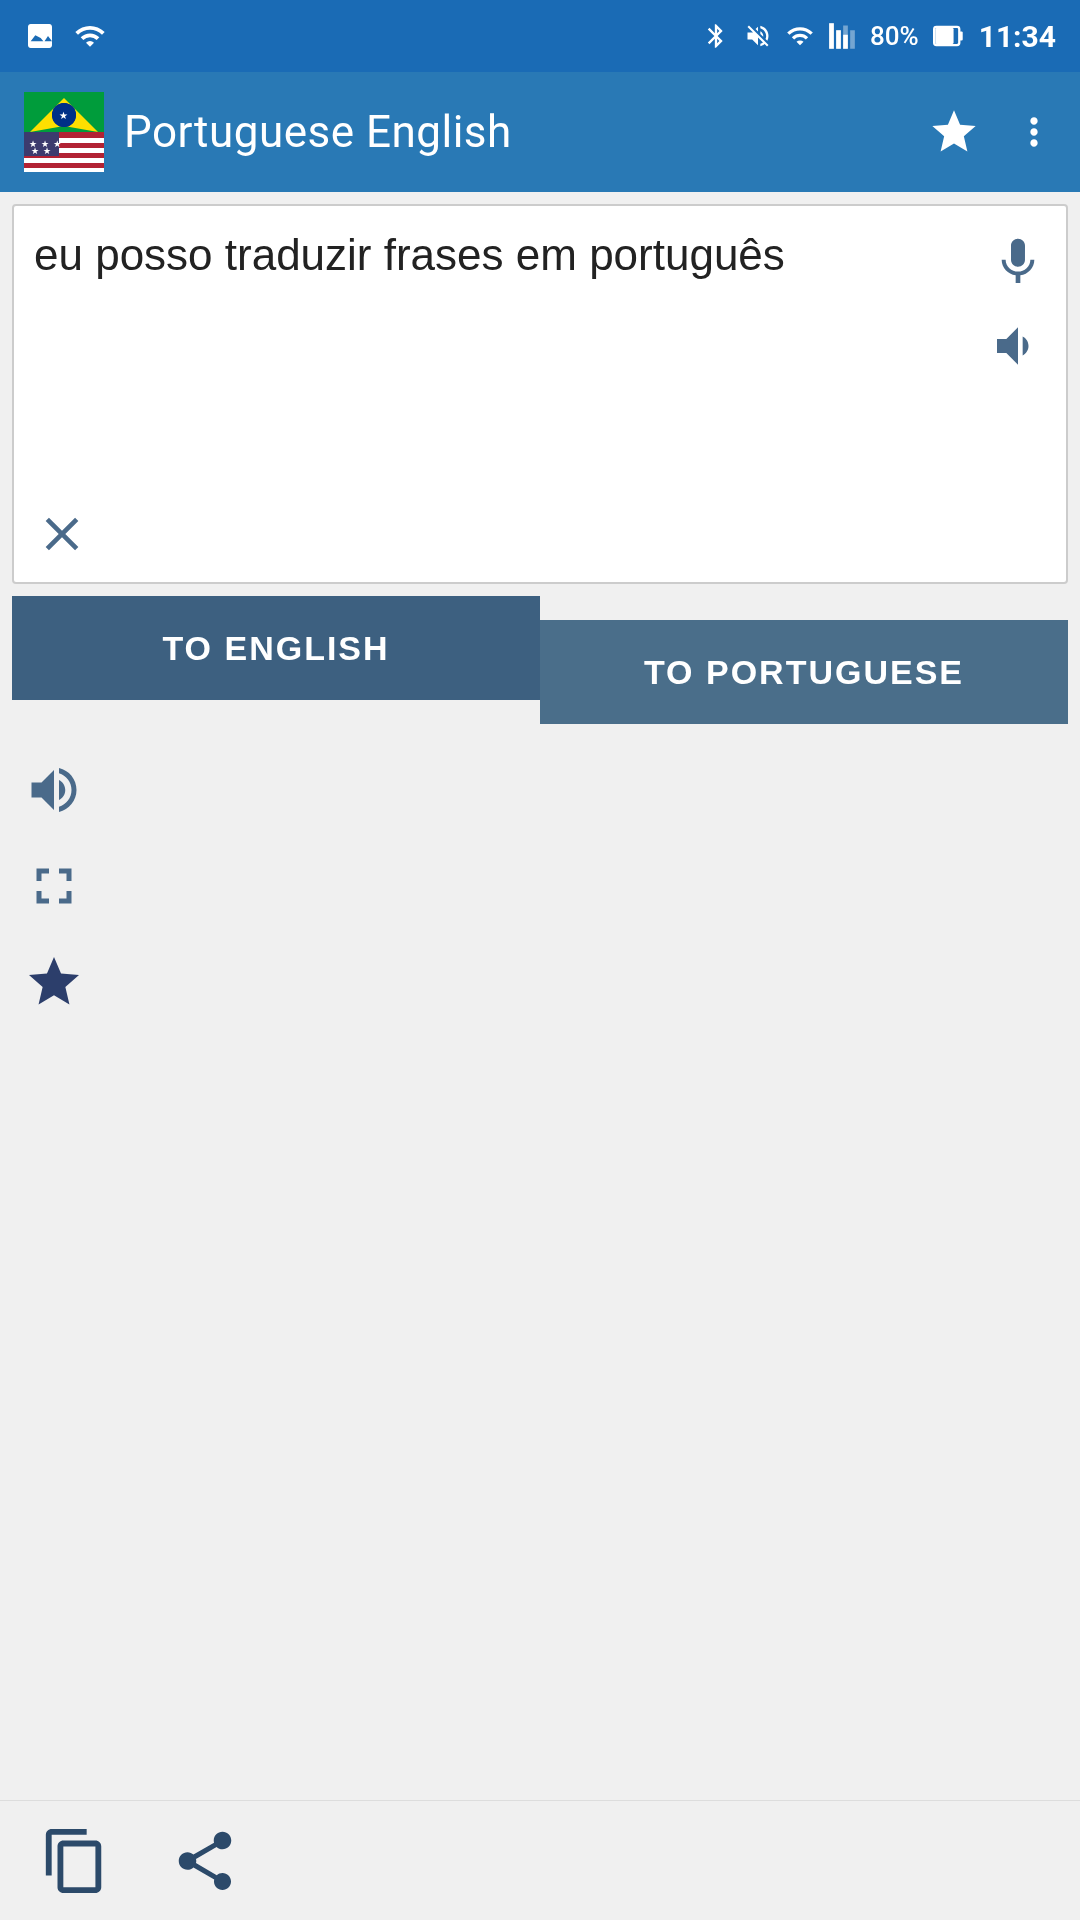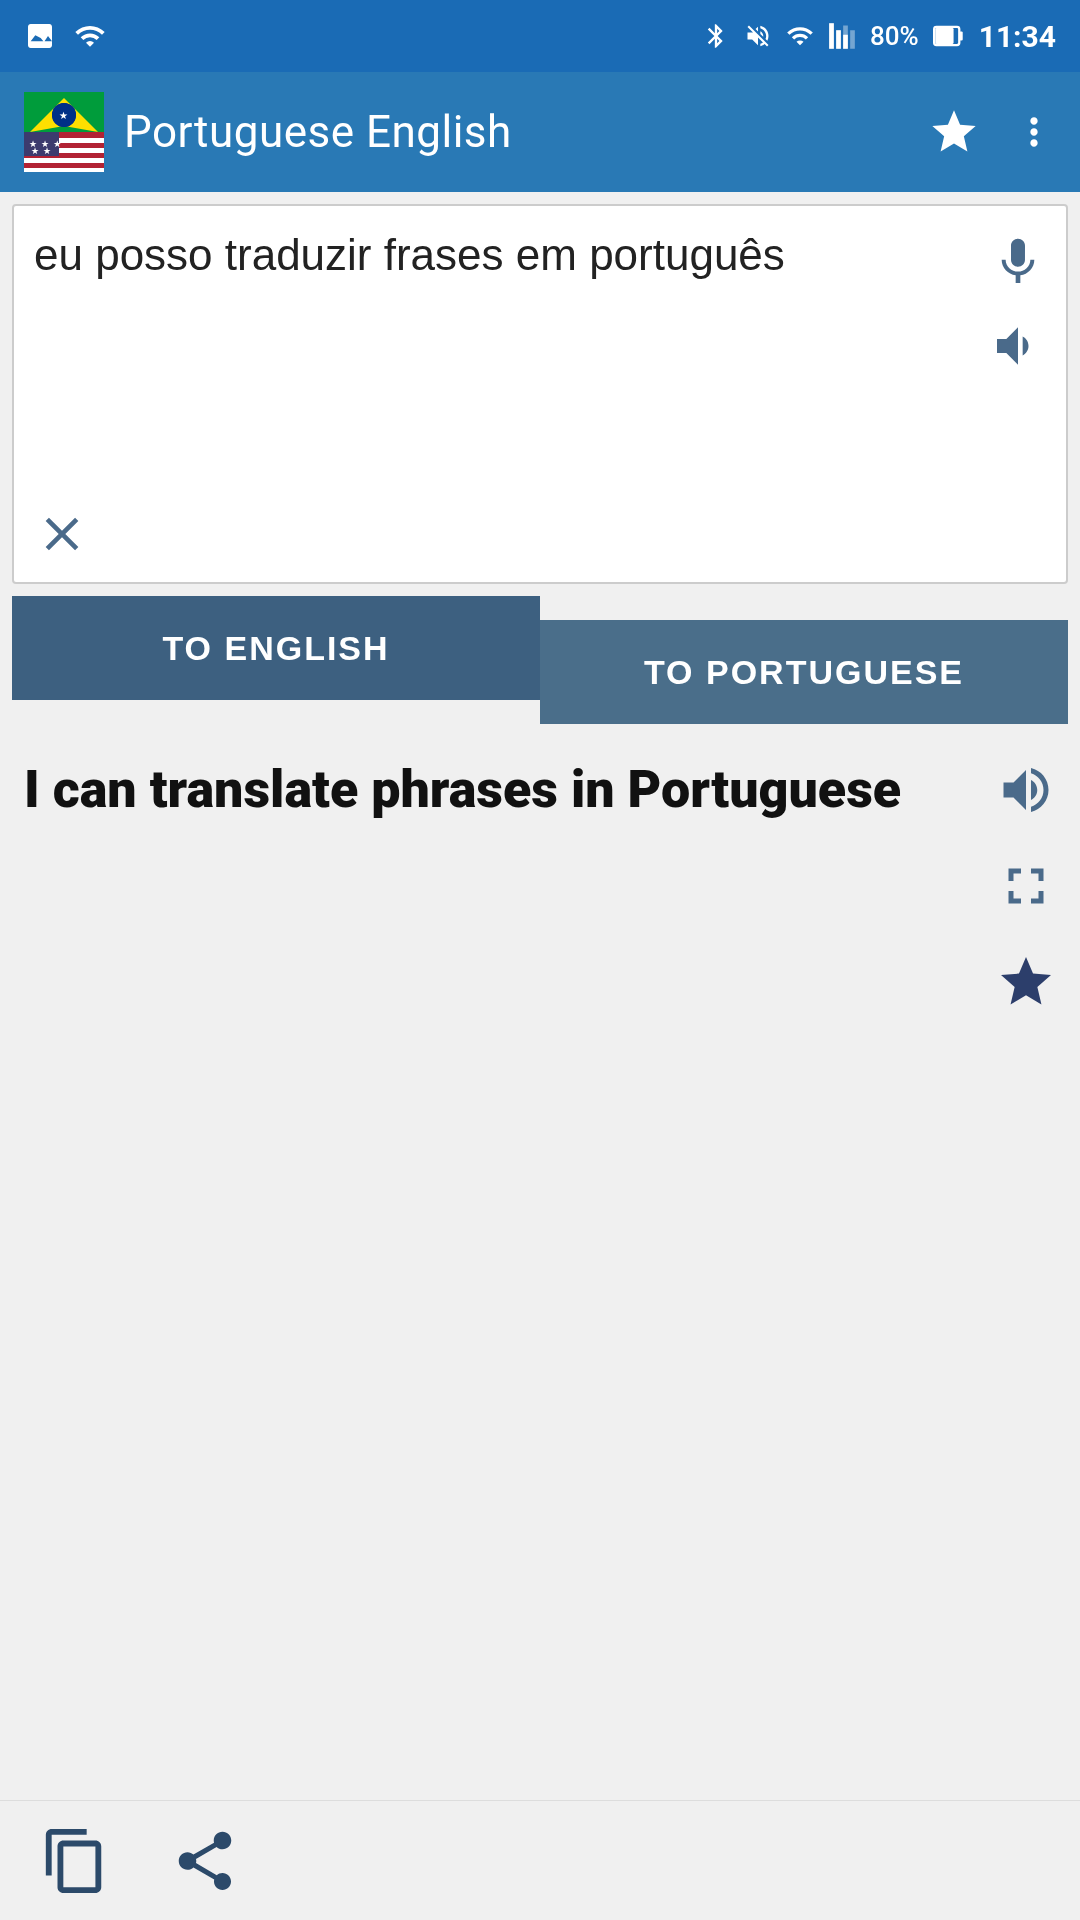--- a/index.html
+++ b/index.html
@@ -289,21 +289,20 @@
     </svg>
   </div>
 </div>
 
 <div class="translate-buttons">
   <button class="translate-btn btn-english">TO ENGLISH</button>
   <button class="translate-btn btn-portuguese">TO PORTUGUESE</button>
 </div>
 
 <div class="result-area">
-  <div class="result-text">I can translate phrases in Portuguese</div>
   <div class="result-actions">
     <svg width="60" height="60" viewBox="0 0 24 24" style="cursor:pointer;fill:#4a6a8a;">
       <path d="M3 9v6h4l5 5V4L7 9H3zm13.5 3c0-1.77-1.02-3.29-2.5-4.03v8.05c1.48-.73 2.5-2.25 2.5-4.02zM14 3.23v2.06c2.89.86 5 3.54 5 6.71s-2.11 5.85-5 6.71v2.06c4.01-.91 7-4.49 7-8.77s-2.99-7.86-7-8.77z"></path>
     </svg>
     <svg width="60" height="60" viewBox="0 0 24 24" style="cursor:pointer;fill:#4a6a8a;">
       <path d="M7 14H5v5h5v-2H7v-3zm-2-4h2V7h3V5H5v5zm12 7h-3v2h5v-5h-2v3zM14 5v2h3v3h2V5h-5z"></path>
     </svg>
     <svg width="60" height="60" viewBox="0 0 24 24" style="cursor:pointer;fill:#2c3e6b;">
       <path d="M12 17.27L18.18 21l-1.64-7.03L22 9.24l-7.19-.61L12 2 9.19 8.63 2 9.24l5.46 4.73L5.82 21z"></path>
     </svg>

